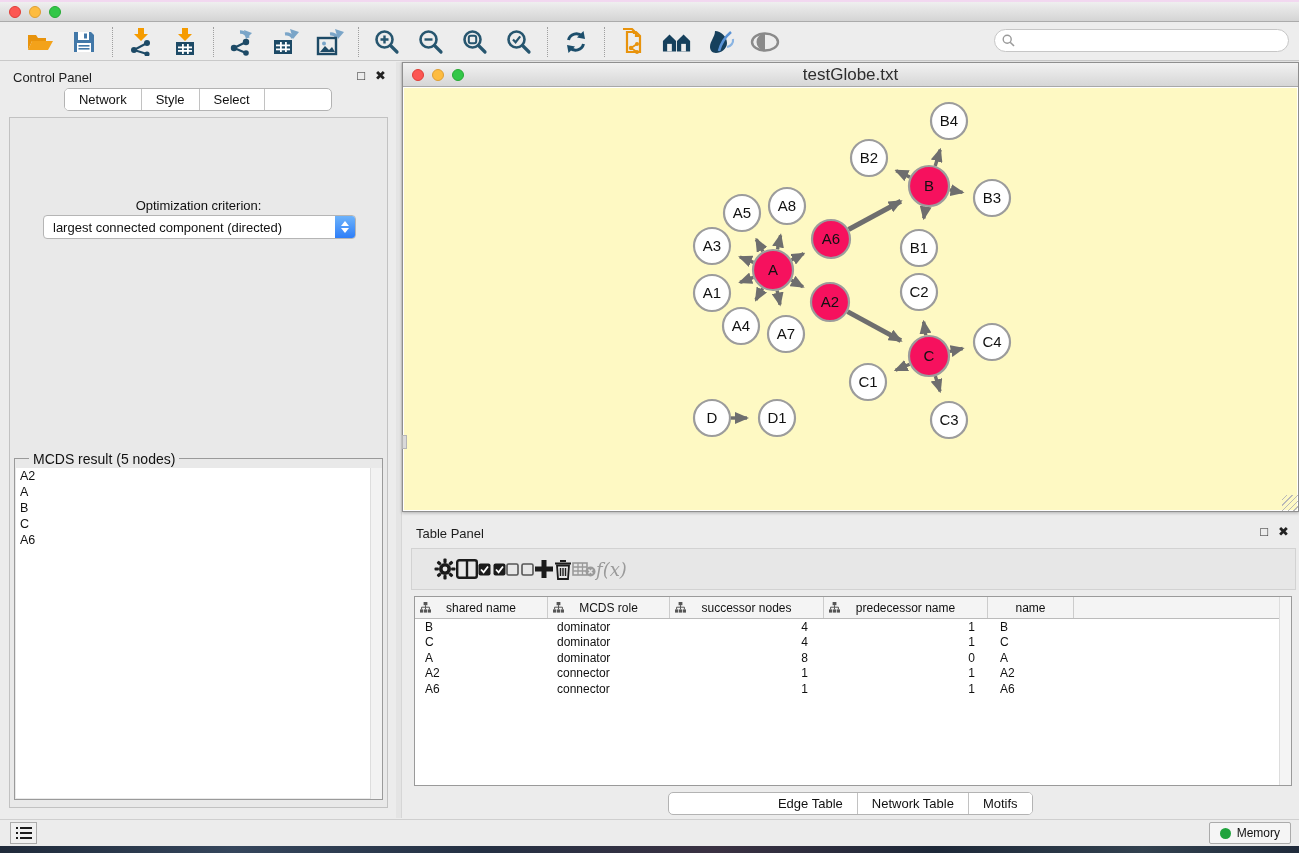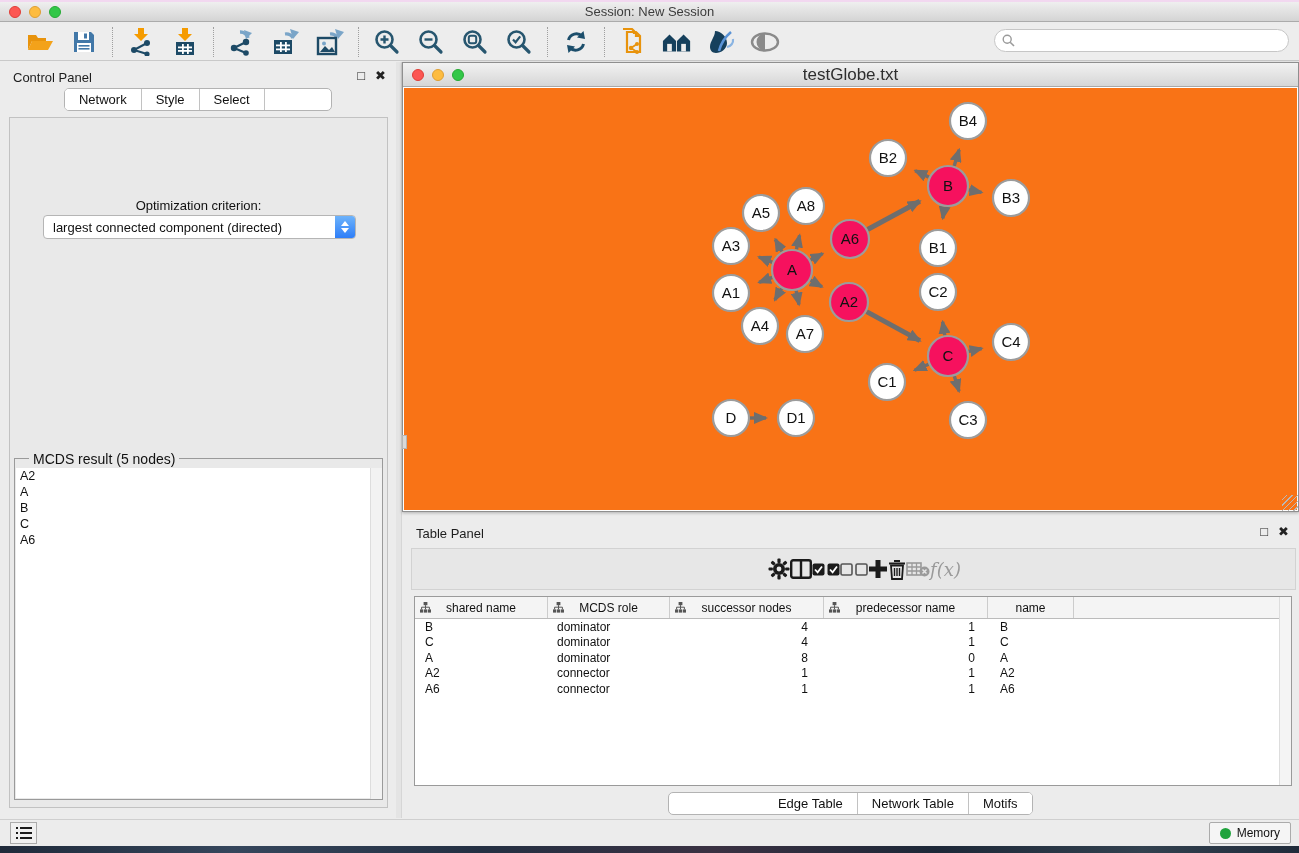--- a/index.html
+++ b/index.html
@@ -61,30 +61,30 @@
 
   
   .v-split { position:absolute; left:396px; top:62px; width:6px; bottom:35px; background:#e4e4e4; border-right:1px solid #d6d6d6; }
 
   
   .net-window { position:absolute; left:402px; top:62px; width:897px; height:450px;
     border:1px solid #8f8f8f; background:#fff; box-shadow:0 1px 3px rgba(0,0,0,.25); }
   .net-titlebar { position:absolute; top:0; left:0; right:0; height:24px;
     background:linear-gradient(#f2f2f2,#d6d6d6); border-bottom:1px solid #a8a8a8; display:flex; align-items:center; }
   .net-title { position:absolute; left:0; right:0; text-align:center; font-size:17px; color:#2e2e2e; }
-  .net-canvas { position:absolute; top:25px; left:1px; right:1px; bottom:1px; background:#f97316;padding-left:19px; }
+  .net-canvas { position:absolute; top:25px; left:1px; right:1px; bottom:1px; background:#fef9c3; }
   .net-resize-left { position:absolute; left:-1px; top:372px; width:5px; height:14px; background:#d9d9d9; border:1px solid #b5b5b5; }
   .corner-grip { position:absolute; right:0; bottom:0; width:16px; height:16px;
     background:repeating-linear-gradient(135deg, transparent 0 3px, #b9b9b9 3px 4px); }
 
   
   .table-panel { position:absolute; left:402px; top:518px; width:897px; height:298px; background:#ececec; }
   .tp-title { position:absolute; left:14px; top:8px; font-size:13px; color:#1d1d1d; }
   .tp-toolbar { position:absolute; left:9px; right:3px; top:30px; height:42px; background:#e7e7e7;
-    border:1px solid #d2d2d2; display:flex; align-items:center; padding-left:22px;justify-content:center; }
+    border:1px solid #d2d2d2; display:flex; align-items:center; padding-left:22px; }
   .tp-icon { display:flex; align-items:center; justify-content:center; }
   .fx-label { font-family:"DejaVu Serif", serif; font-style:italic; font-size:18px; color:#9a9a9a; }
   .data-table { position:absolute; left:12px; right:7px; top:78px; height:190px; background:#fff; border:1px solid #9a9a9a; }
   .dt-scroll { position:absolute; right:0; top:0; bottom:0; width:12px; background:#f4f4f4; border-left:1px solid #ddd; }
   .dt-header { display:flex; height:22px; background:#f4f4f4; border-bottom:1px solid #bbb; }
   .dt-hcell { position:relative; display:flex; align-items:center; justify-content:center; font-size:12px; color:#111;
     border-right:1px solid #ccc; gap:5px; }
   .dt-hcell svg { position:absolute; left:5px; }
   .dt-row { display:flex; height:15.5px; align-items:center; }
   .dt-cell { font-size:12px; color:#111; white-space:nowrap; overflow:hidden; }
@@ -108,21 +108,20 @@
 </style>
 </head>
 <body>
 
 <div class="titlebar">
   <div class="traffic">
     <div class="light red"></div>
     <div class="light yellow"></div>
     <div class="light green"></div>
   </div>
-  <div class="titlebar-title">Session: New Session</div>
 </div>
 
 <div class="toolbar">
   <div class="tb-group">
     <div class="tb-btn">
       <svg width="28" height="24" viewBox="0 0 28 24">
           <path d="M2 5 h8 l2 3 h8 v3 H6 L2 20 Z" fill="#e8930c"></path>
           <path d="M6 11 h21 l-5 9 H2 Z" fill="#f3a21a"></path>
         </svg>
     </div>

